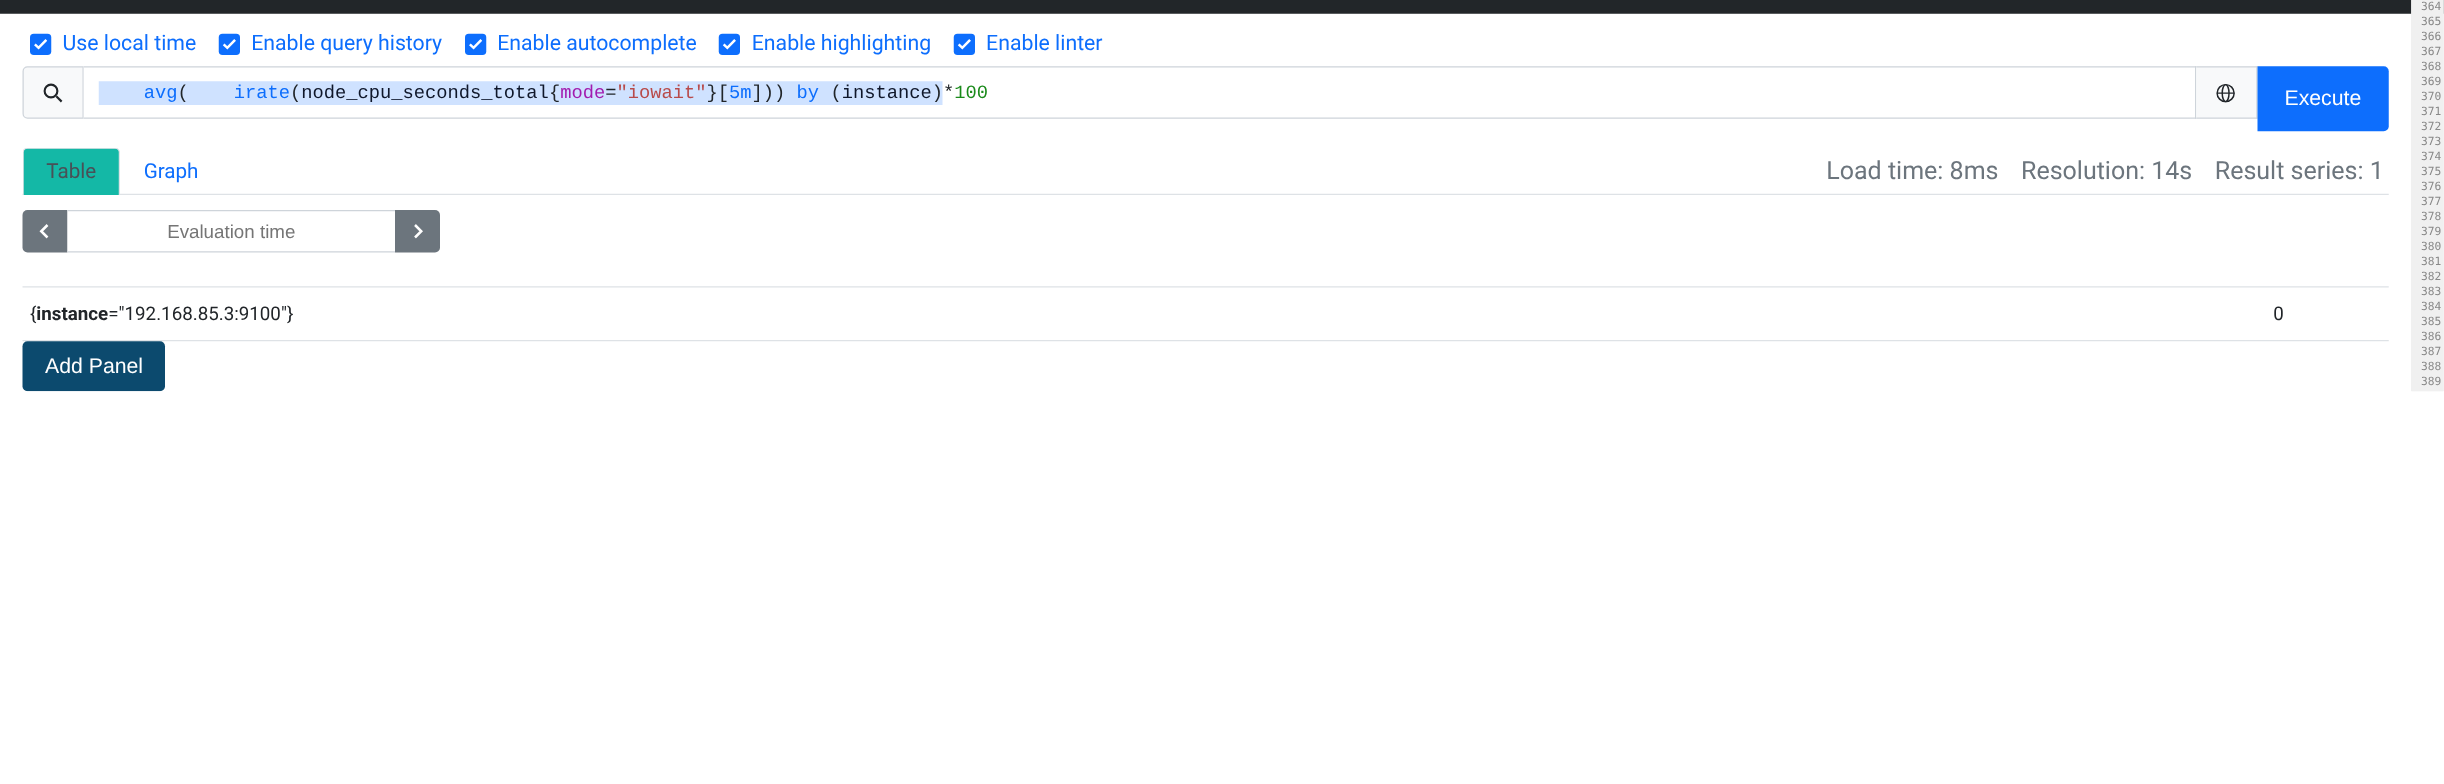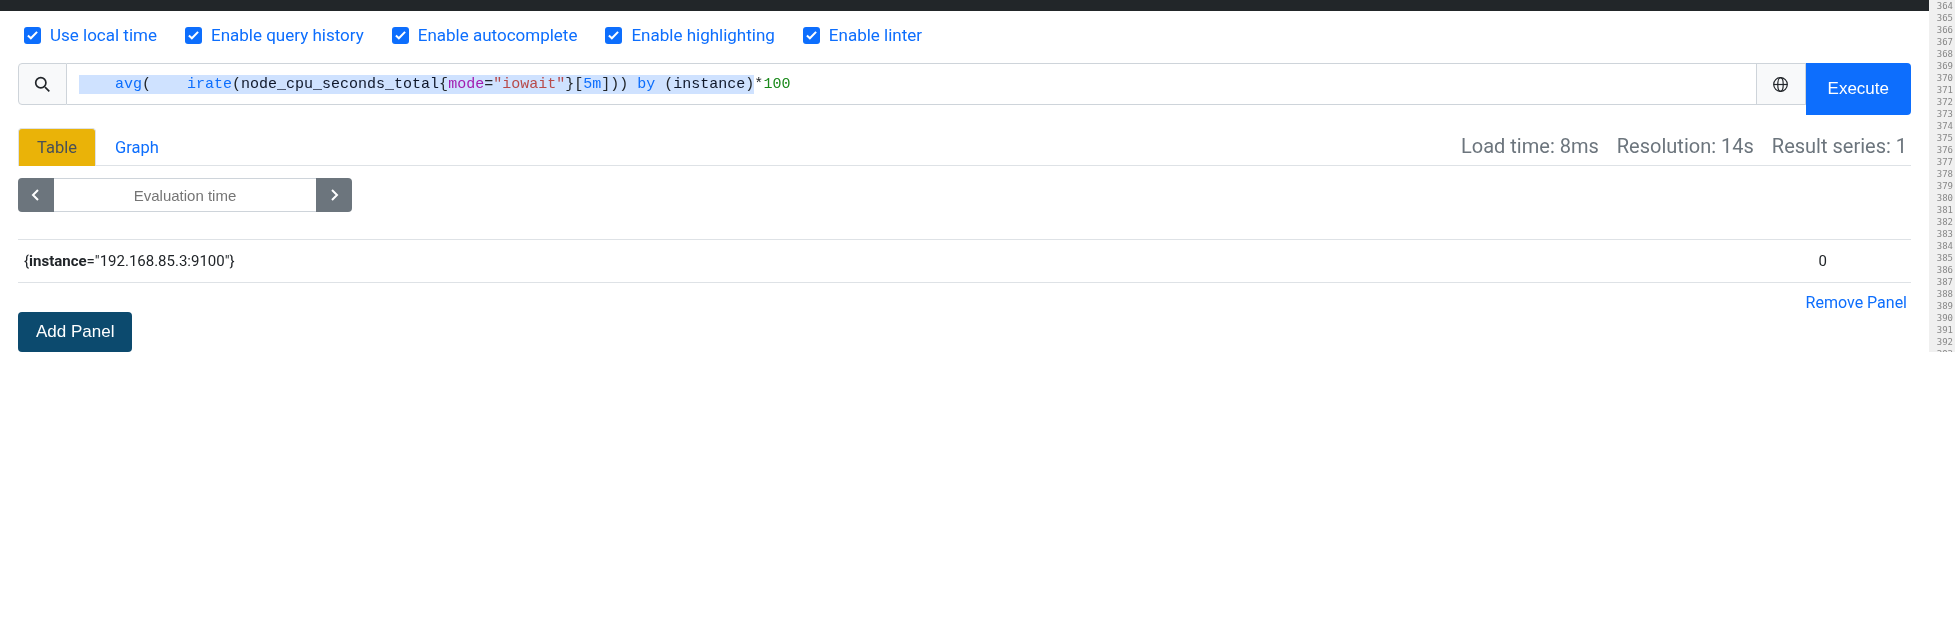--- a/index.html
+++ b/index.html
@@ -1,19 +1,19 @@
 <!DOCTYPE html>
 <html><head>
 <meta charset="utf-8">
 <style>
 * { box-sizing: border-box; margin: 0; padding: 0; }
 body { font-family: -apple-system, BlinkMacSystemFont, "Segoe UI", Roboto, sans-serif; font-size: 14px; color: #212529; background: #fff; }
 .topbar { background: #222629; height: 11px; }
 .container { padding: 14px 18px 0 18px; position: relative; }
-.options-row { display: flex; gap: 28px; margin-bottom: 18px; padding-left: 6px; }
+.options-row { display: flex; gap: 18px; margin-bottom: 8px; padding-left: 6px; }
 .checkbox-item { display: flex; align-items: center; gap: 9px; cursor: pointer; }
 .checkbox-box { width: 17px; height: 17px; background: #0d6efd; border-radius: 3px; display: flex; align-items: center; justify-content: center; flex-shrink: 0; }
 .checkbox-box svg { width: 11px; height: 11px; }
 .checkbox-label { color: #0d6efd; font-size: 17px; }
 .query-row { display: flex; gap: 0; margin-bottom: 12px; }
 .search-btn { width: 49px; height: 42px; background: #f8f9fa; border: 1px solid #ced4da; border-radius: 4px 0 0 4px; display: flex; align-items: center; justify-content: center; cursor: pointer; }
 .search-btn svg { width: 17px; height: 17px; }
 .query-input { flex: 1; height: 42px; border: 1px solid #ced4da; border-left: none; padding: 0 12px; display: flex; align-items: center; font-family: "Courier New", monospace; font-size: 15px; background: #fff; }
 .query-hl { background: #cfe2ff; padding: 1px 0; }
 .tok-func { color: #0d6efd; padding-left: 36px; }
@@ -23,21 +23,21 @@
 .tok-op { color: #212529; }
 .tok-str { color: #b84a4a; }
 .tok-range { color: #0d6efd; }
 .tok-kw { color: #0d6efd; }
 .tok-num { color: #1a8a1a; }
 .globe-btn { width: 49px; height: 42px; background: #f8f9fa; border: 1px solid #ced4da; border-left: none; display: flex; align-items: center; justify-content: center; cursor: pointer; }
 .globe-btn svg { width: 17px; height: 17px; }
 .execute-btn { height: 52px; padding: 0 22px; background: #0d6efd; color: #fff; border: none; border-radius: 0 4px 4px 0; font-size: 17px; cursor: pointer; margin-left: 0; }
 .tabs-row { display: flex; align-items: center; border-bottom: 1px solid #dee2e6; }
 .tab { padding: 9px 18px; font-size: 16.5px; cursor: pointer; border: 1px solid transparent; border-bottom: none; position: relative; top: 1px; }
-.tab.active { border-color: #dee2e6; border-bottom-color: #fff; background: #eab308; border-radius: 4px 4px 0 0; color: #495057; }
+.tab.active { border-color: #dee2e6; border-bottom-color: #fff; background: #14b8a6; border-radius: 4px 4px 0 0; color: #495057; }
 .tab.inactive { color: #0d6efd; }
 .stats { margin-left: auto; color: #6c757d; font-size: 20px; display: flex; gap: 18px; padding-right: 4px; }
 .eval-row { display: flex; margin-top: 12px; border-bottom: 1px solid #dee2e6; padding-bottom: 27px; }
 .eval-nav { width: 36px; height: 34px; background: #6c757d; color: #fff; display: flex; align-items: center; justify-content: center; cursor: pointer; border: none; }
 .eval-nav.left { border-radius: 4px 0 0 4px; }
 .eval-nav.right { border-radius: 0 4px 4px 0; }
 .eval-nav svg { width: 10px; height: 12px; }
 .eval-input { width: 262px; height: 34px; border: 1px solid #ced4da; border-left: none; border-right: none; text-align: center; font-size: 15px; color: #495057; background: #fff; }
 .result-row { display: flex; justify-content: space-between; padding: 12px 6px 12px 6px; border-bottom: 1px solid #dee2e6; font-size: 15px; }
 .result-label .key { font-weight: 700; }
@@ -190,18 +190,17 @@
       </button>
     </div>
 
     <div class="result-row">
       <div class="result-label">
         <span>{</span><span class="key">instance</span><span>="192.168.85.3:9100"}</span>
       </div>
       <div class="result-val">0</div>
     </div>
 
-    <a class="remove-link">Remove Panel</a>
 
     <button class="add-panel-btn">Add Panel</button>
 
   </div>
 </div>
 
 </body></html>

